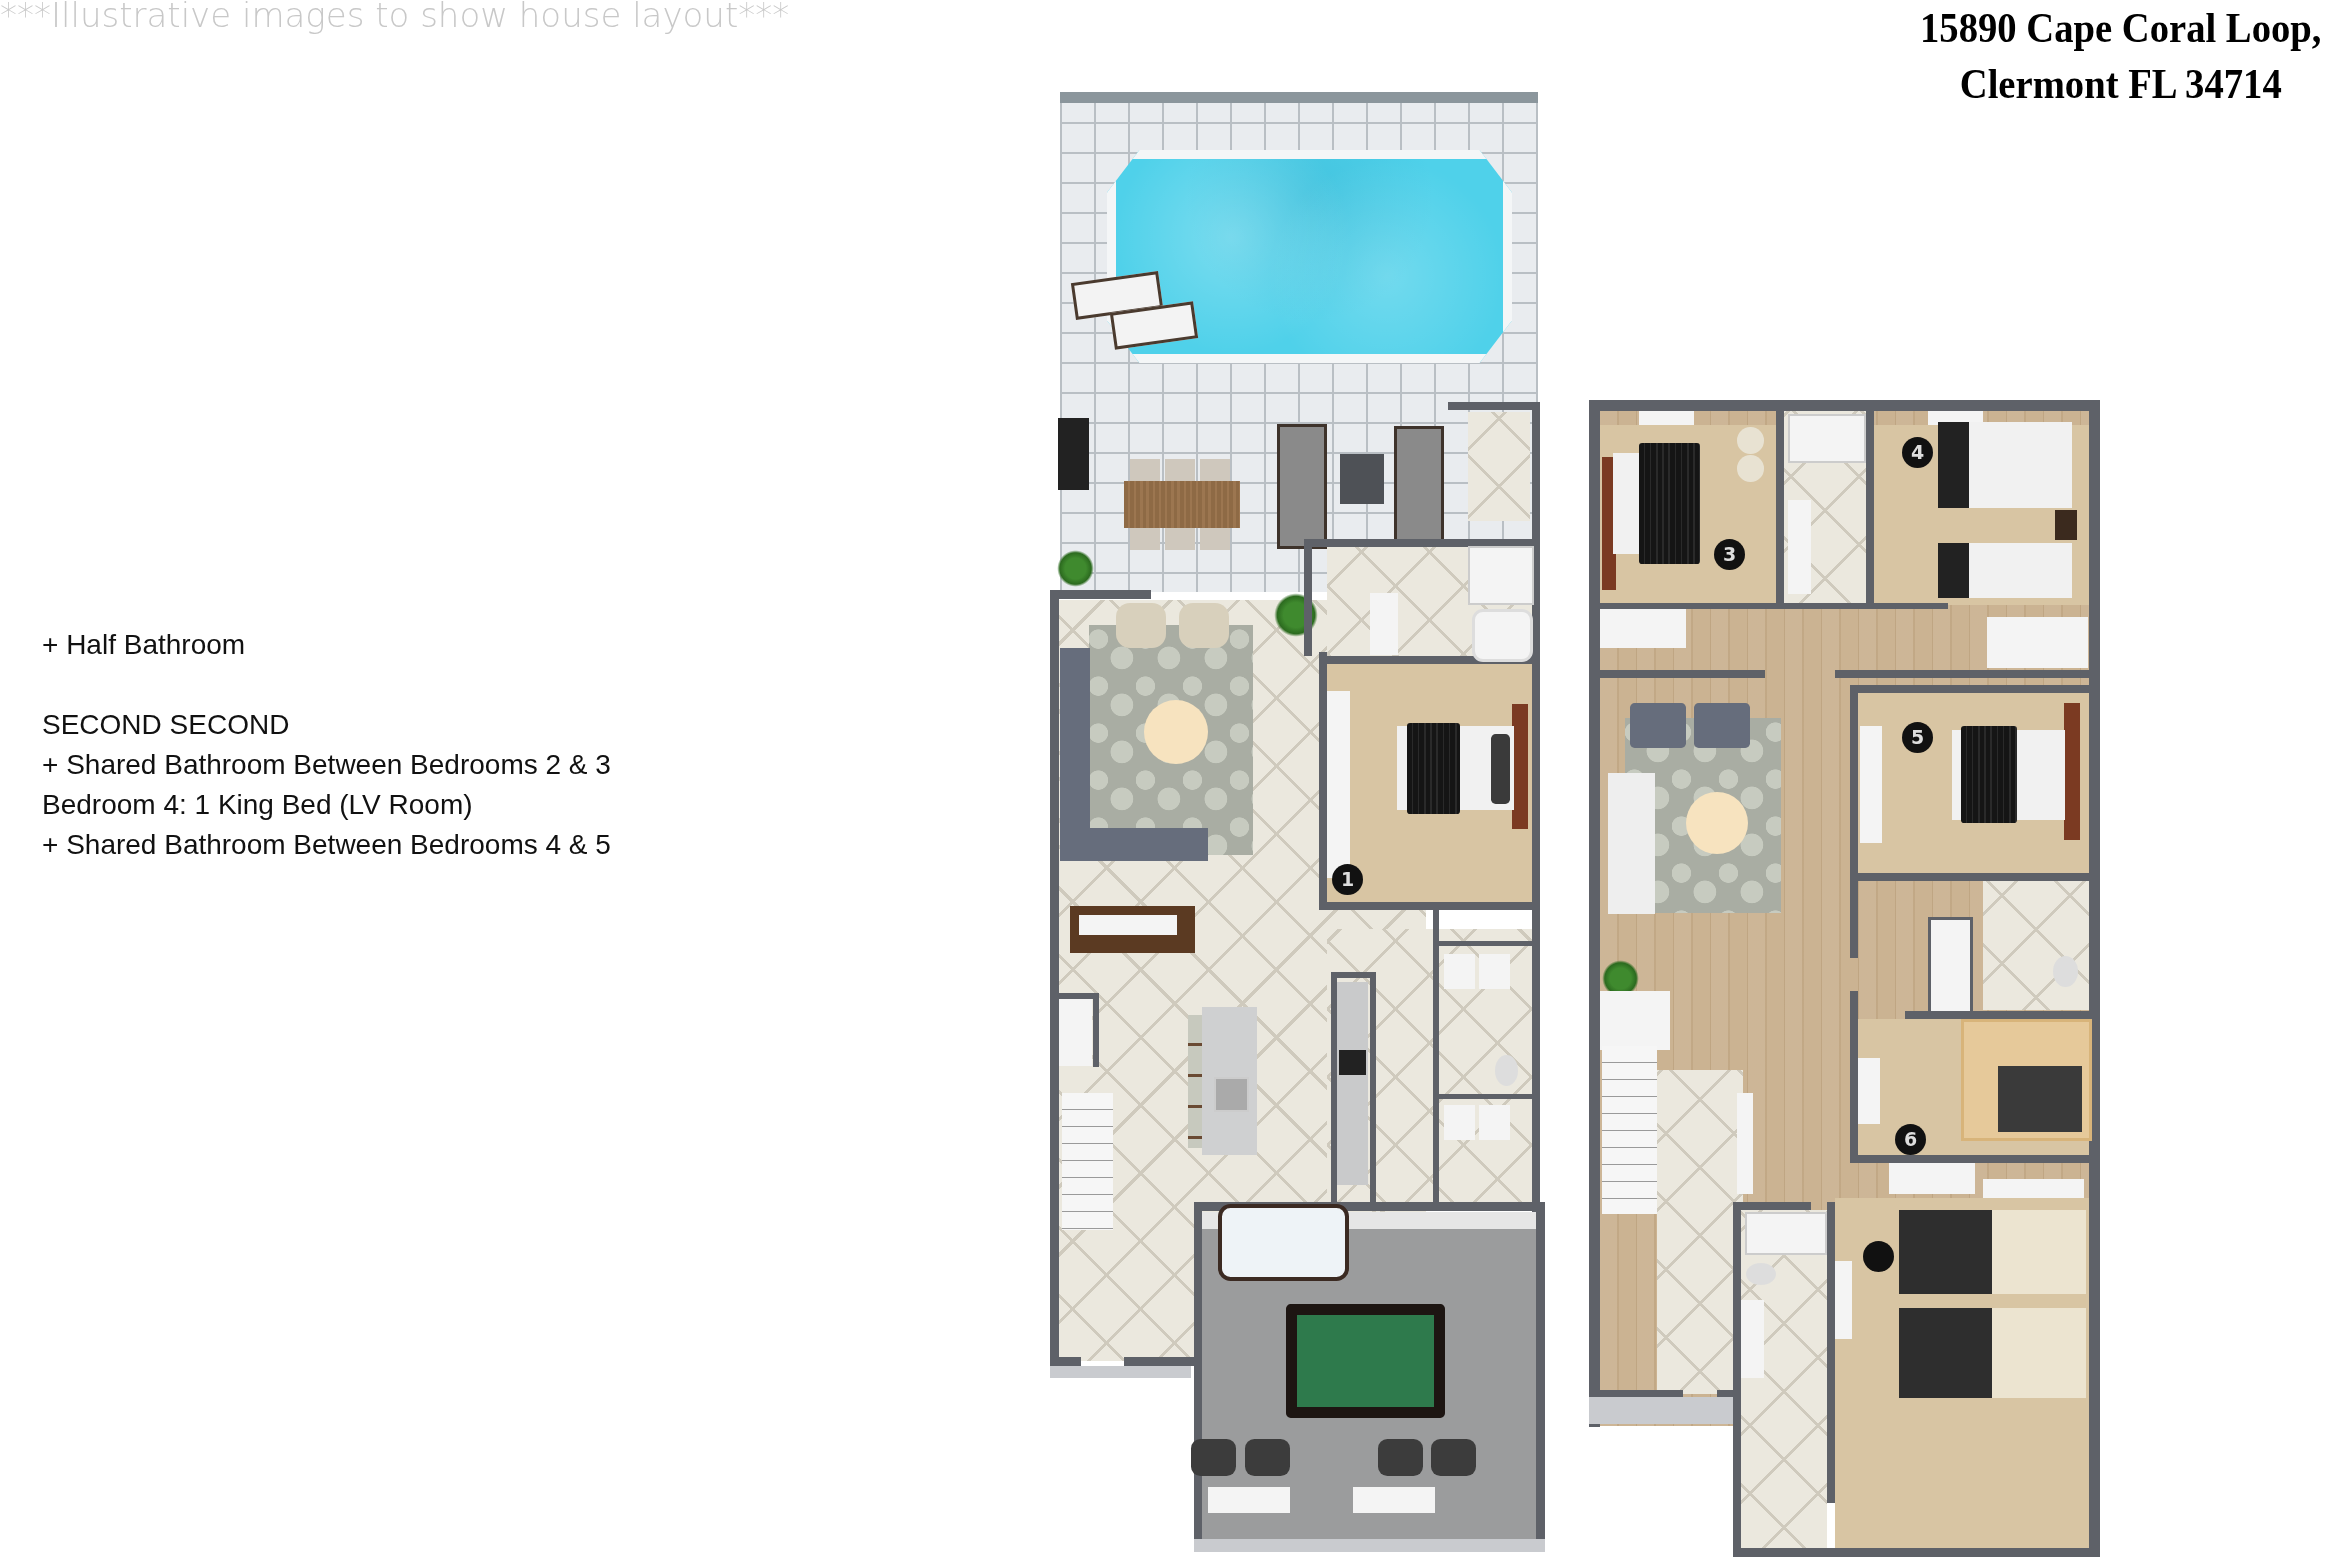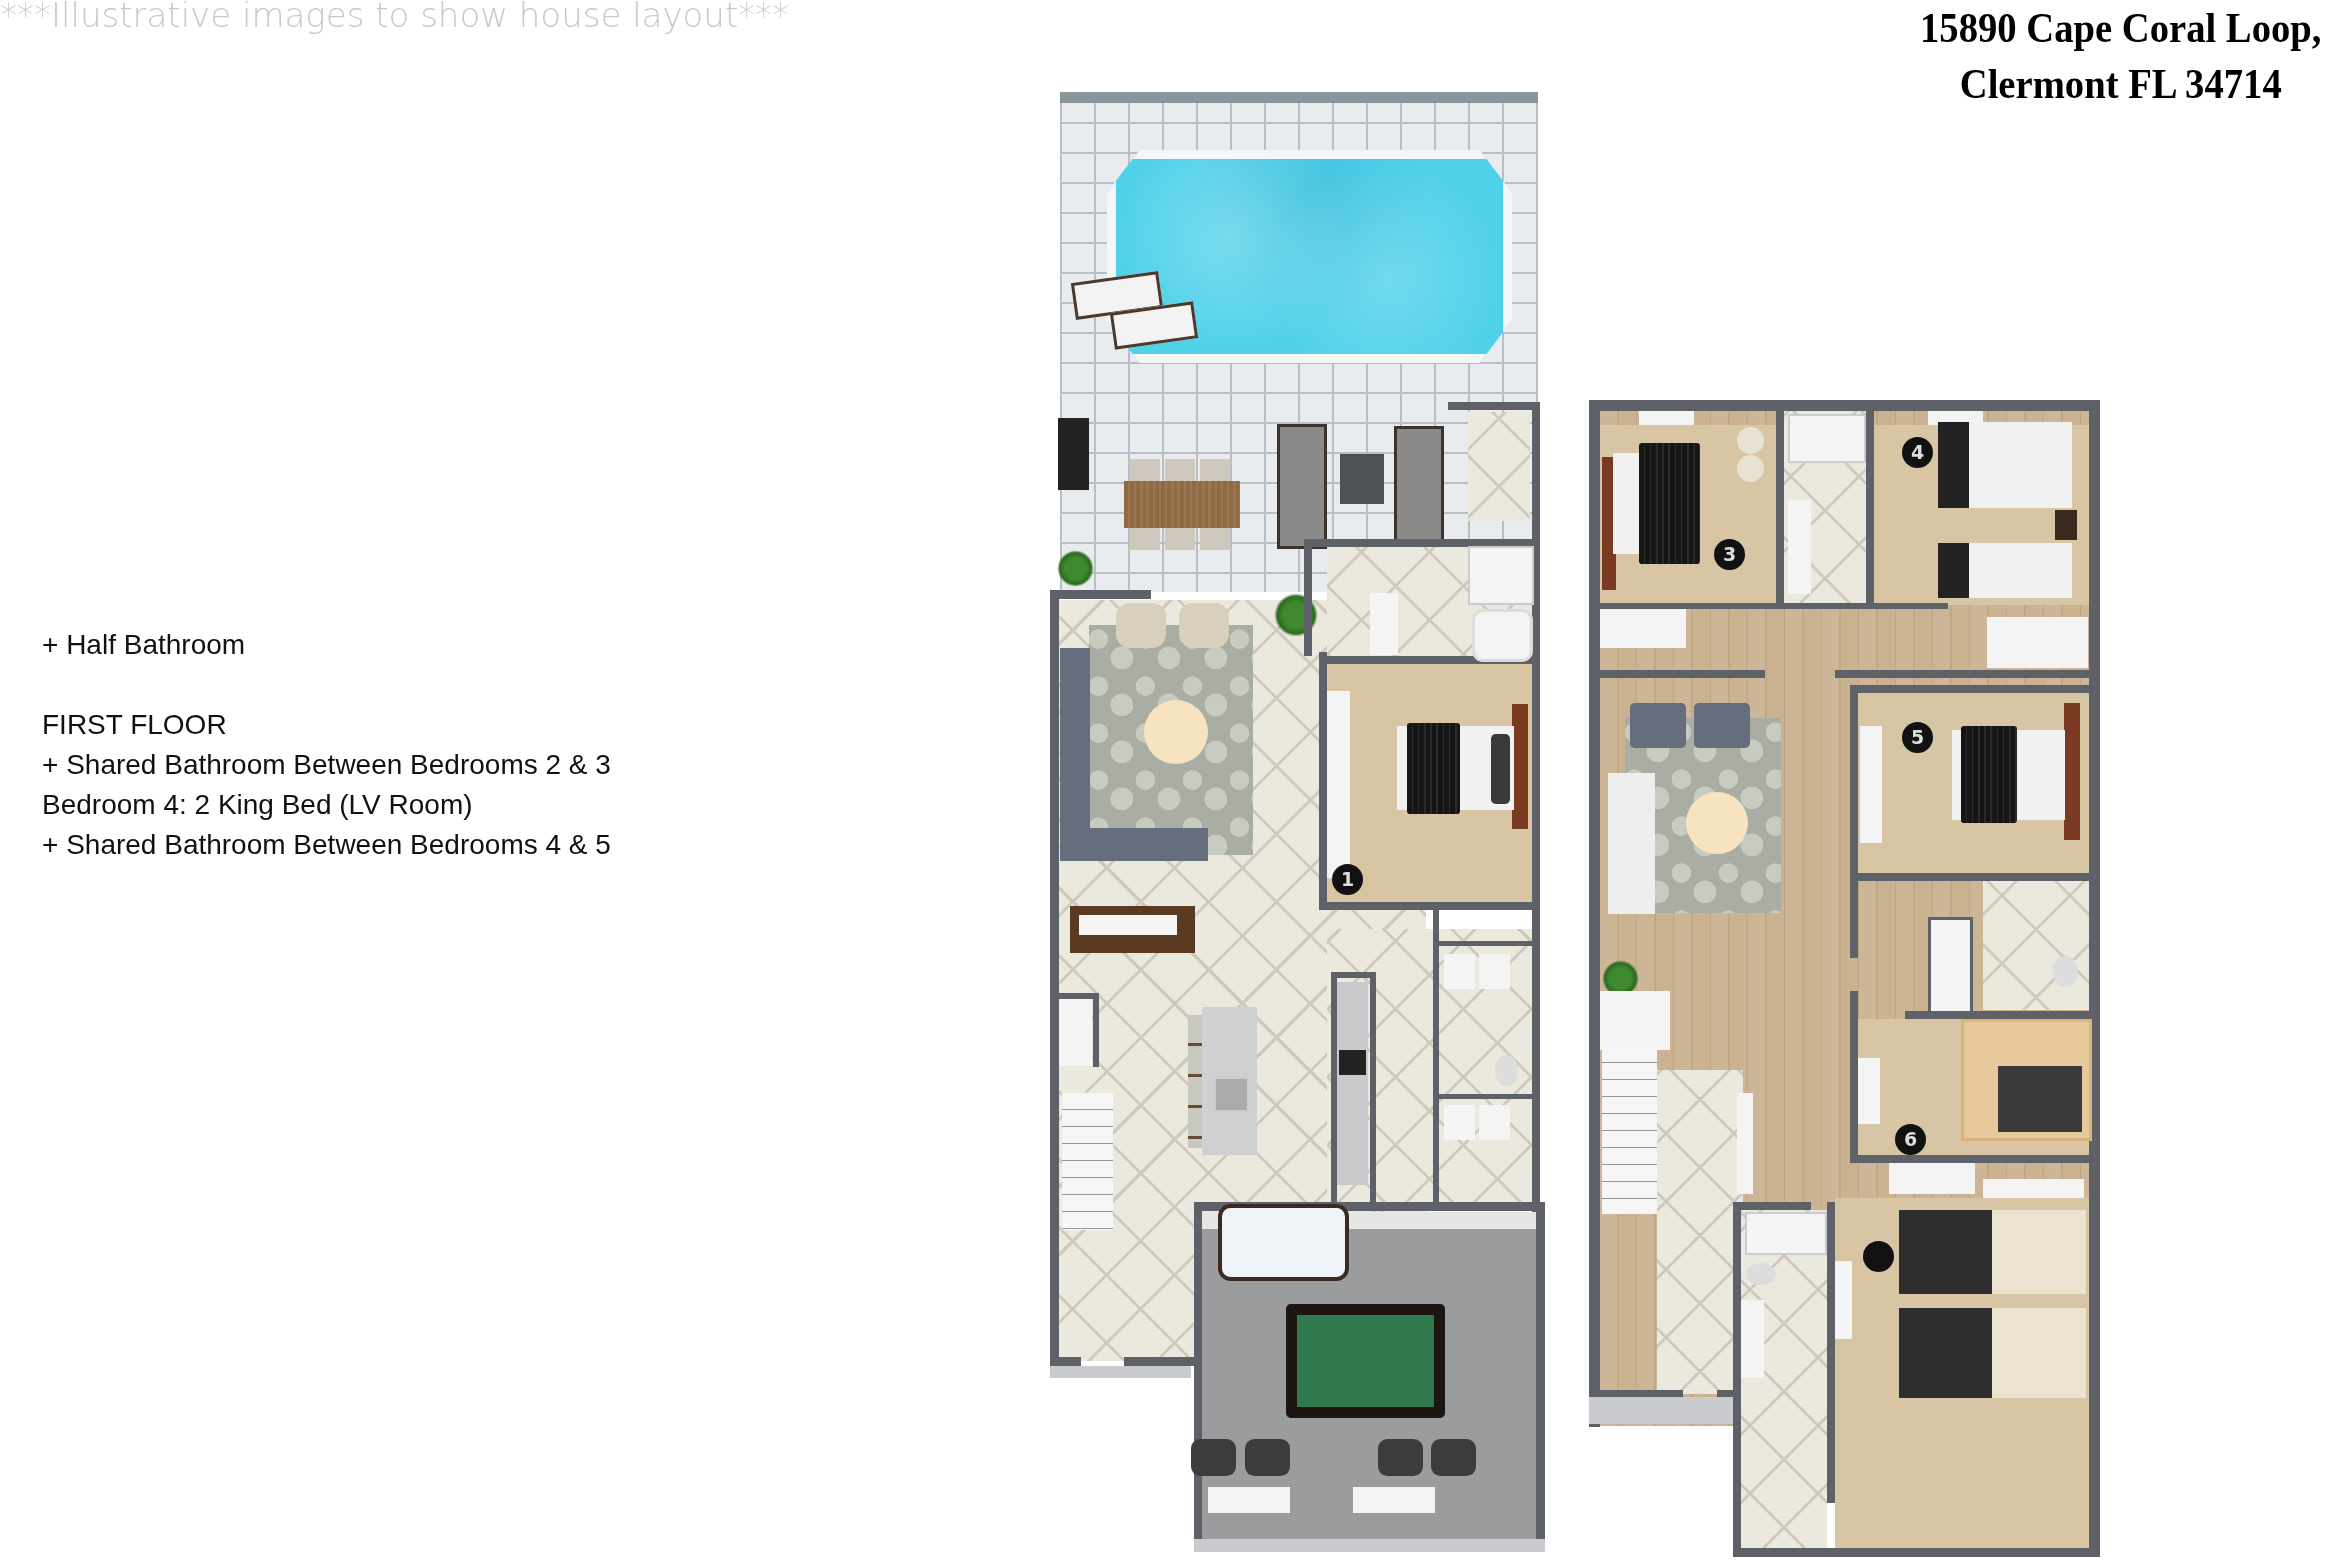--- a/index.html
+++ b/index.html
@@ -43,23 +43,23 @@
 
 <div class="abs disclaimer">***Illustrative images to show house layout***</div>
 <div class="abs title">
   <div>15890 Cape Coral Loop,</div>
   <div>Clermont FL 34714</div>
 </div>
 
 <div class="abs desc">
   <span class="line">+ Half Bathroom</span>
   <span class="line gap"></span>
-  <span class="line">FIRST FLOOR</span>
+  <span class="line">SECOND SECOND</span>
   <span class="line">+ Shared Bathroom Between Bedrooms 2 &amp; 3</span>
-  <span class="line">Bedroom 4: 2 King Bed (LV Room)</span>
+  <span class="line">Bedroom 4: 1 King Bed (LV Room)</span>
   <span class="line">+ Shared Bathroom Between Bedrooms 4 &amp; 5</span>
 </div>
 
 <div class="abs" style="left:0;top:0;width:2342px;height:1561px;pointer-events:none;">
 
   <div class="abs tile" style="left:1060px;top:92px;width:478px;height:500px;"></div>
   <div class="abs" style="left:1060px;top:92px;width:478px;height:11px;background:#8b969c;"></div>
   <div class="abs pool" style="left:1107px;top:150px;width:387px;height:195px;"></div>
 
   <div class="abs lounger" style="left:1073px;top:277px;width:82px;height:31px;transform:rotate(-8deg);"></div>

